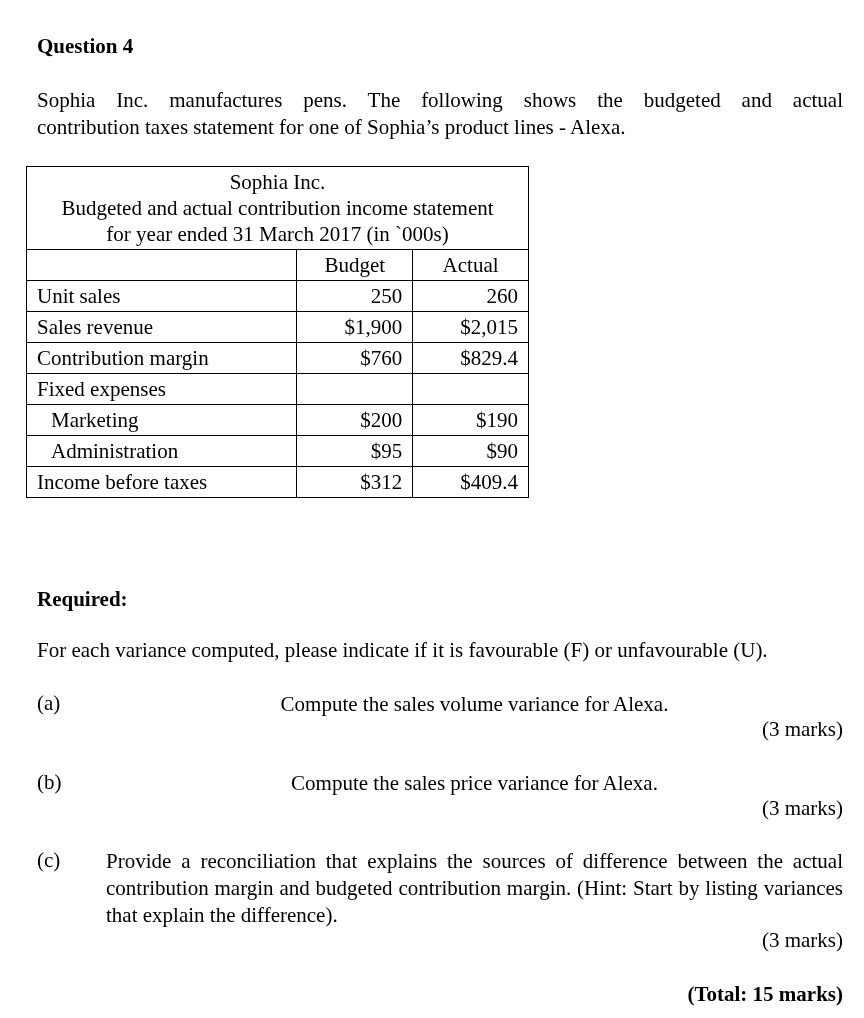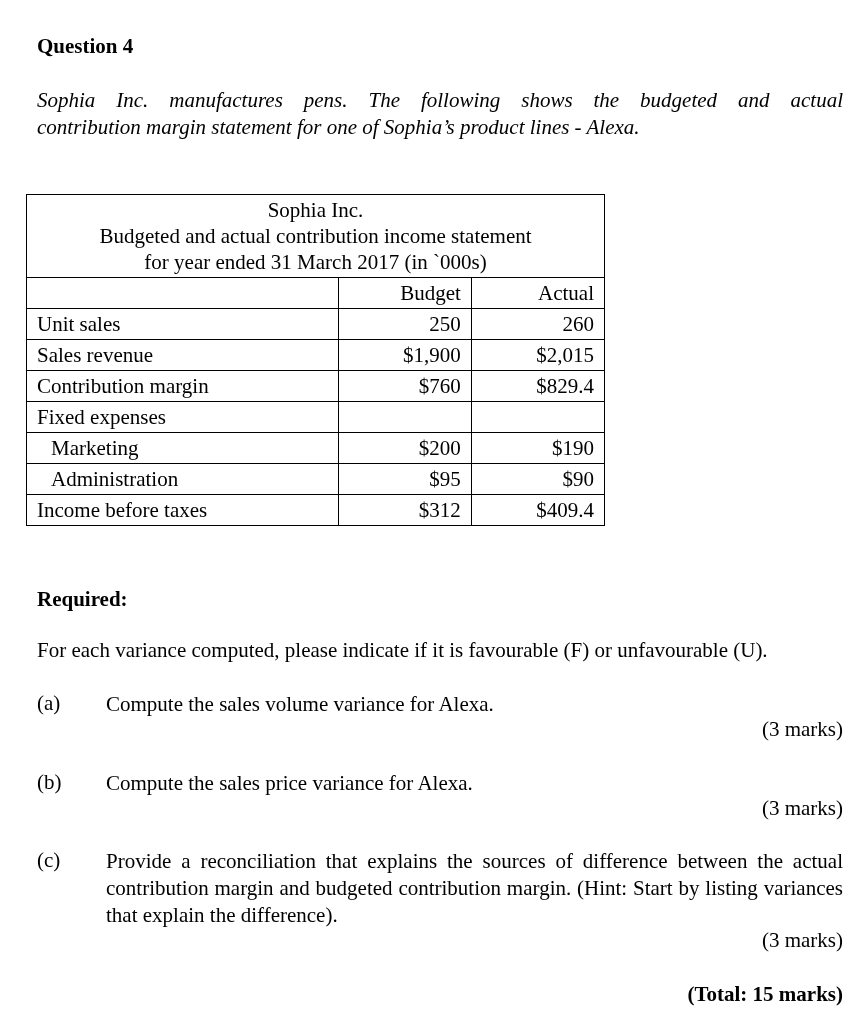--- a/index.html
+++ b/index.html
@@ -1,54 +1,54 @@
 <!DOCTYPE html>
 <html><head>
 <meta charset="utf-8">
 <style>
   html, body { margin:0; padding:0; background:#ffffff; }
   body {
     width:864px; height:1018px; position:relative; overflow:hidden;
     font-family:"Liberation Serif", "DejaVu Serif", serif;
     color:#000; font-size:21px;
   }
-  .abs { position:absolute; }
+  .abs { position:absolute;text-align:center; }
   .title { left:37px; top:34px; font-weight:bold; font-size:21px; }
-  .intro { left:37px; top:87px; width:806px; text-align:justify; line-height:27px; text-align-last:left;font-style:italic; }
+  .intro { left:37px; top:87px; width:806px; text-align:justify; line-height:27px; text-align-last:left; }
   .intro .l1 { display:block; text-align:justify; text-align-last:justify; }
   .intro .l2 { display:block; }
 
   table.stmt {
-    position:absolute; left:26px; top:166px; width:579px;
-    border-collapse:collapse; font-size:21px;margin-top:28px;
+    position:absolute; left:26px; top:166px; width:503px;
+    border-collapse:collapse; font-size:21px;
   }
   table.stmt td { border:1.5px solid #000; padding:0 10px; height:30px; line-height:28px; }
   table.stmt td.head { text-align:center; line-height:26px; padding:2px 8px 2px 8px; height:auto; }
   table.stmt td.c1 { width:239px; padding-left:10px; }
   table.stmt td.c2 { width:96px; text-align:right; }
   table.stmt td.c3 { width:96px; text-align:right; }
-  table.stmt td.ch { }
+  table.stmt td.ch { text-align:center; }
   table.stmt td.indent { padding-left:24px; }
 
   .req { left:37px; top:587px; font-weight:bold; }
   .instr { left:37px; top:638px; }
   .qlabel { left:37px; }
   .qtext { left:106px; width:737px; line-height:27px; }
   .qtext.just { text-align:justify; }
   .marks { right:21px; text-align:center; }
   .total { right:21px; top:982px; font-weight:bold; }
 </style>
 </head>
 <body>
 
 <div class="abs title">Question 4</div>
 
 <div class="abs intro">
   <span class="l1">Sophia Inc. manufactures pens. The following shows the budgeted and actual</span>
-  <span class="l2">contribution margin statement for one of Sophia’s product lines - Alexa.</span>
+  <span class="l2">contribution taxes statement for one of Sophia’s product lines - Alexa.</span>
 </div>
 
 <table class="stmt">
   <tbody>
       <tr>
     <td class="head" colspan="3">
       <div>Sophia Inc.</div>
       <div>Budgeted and actual contribution income statement</div>
       <div>for year ended 31 March 2017 (in `000s)</div>
     </td>

